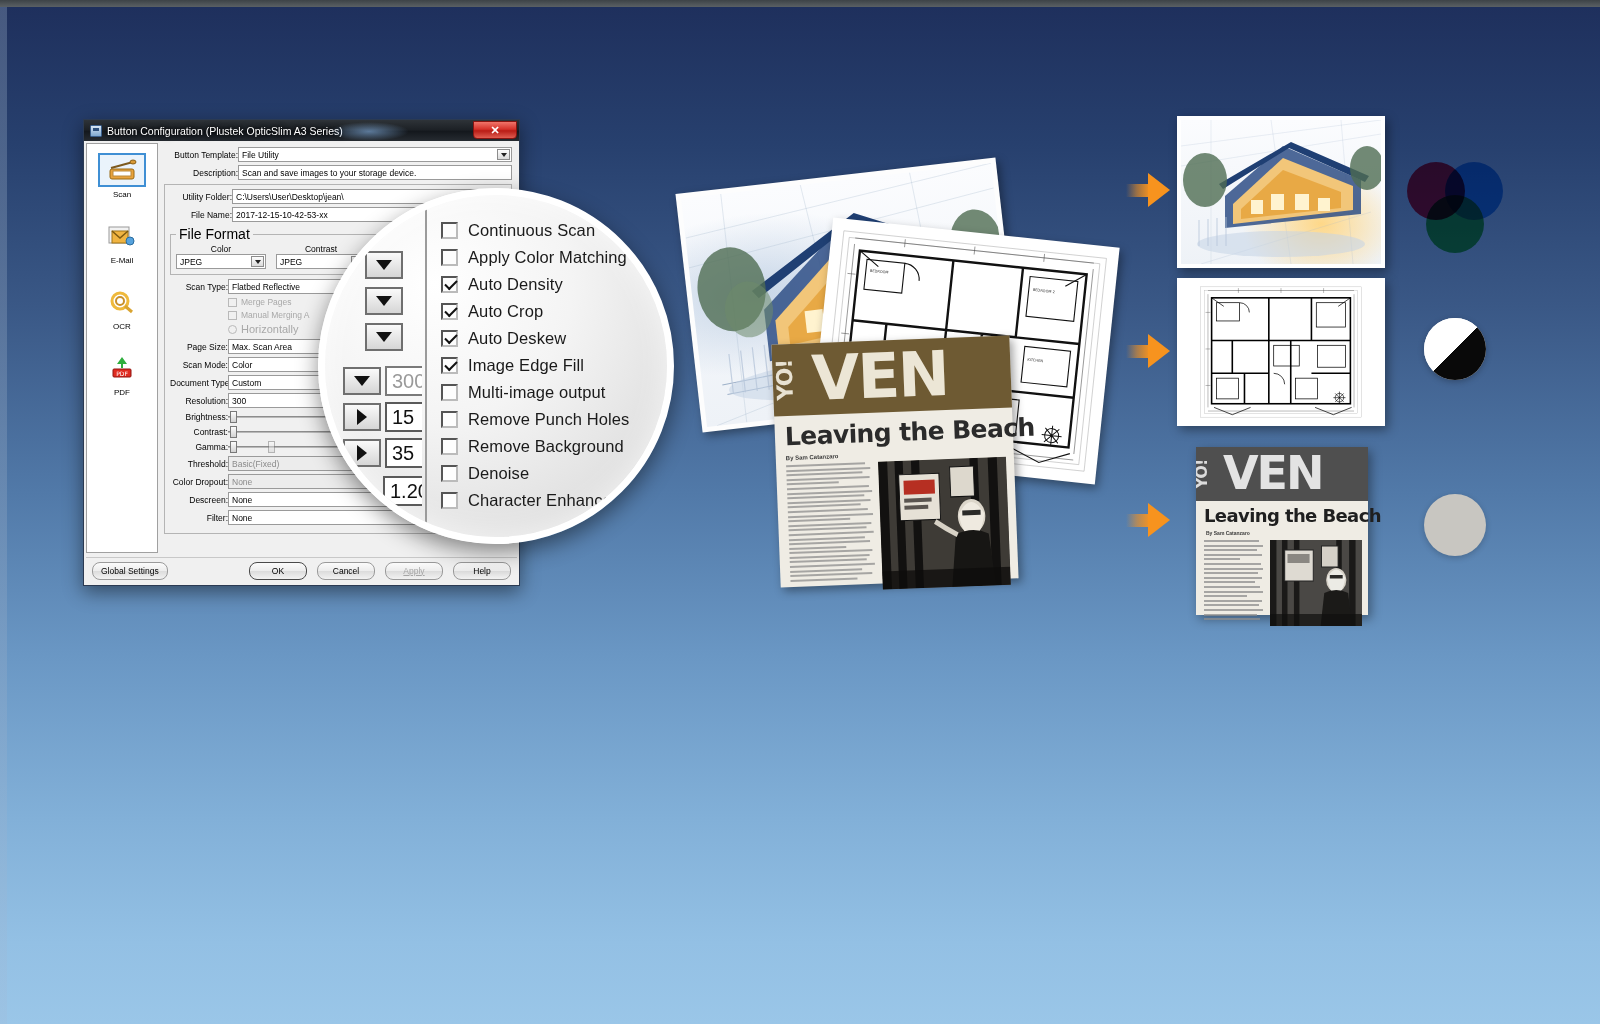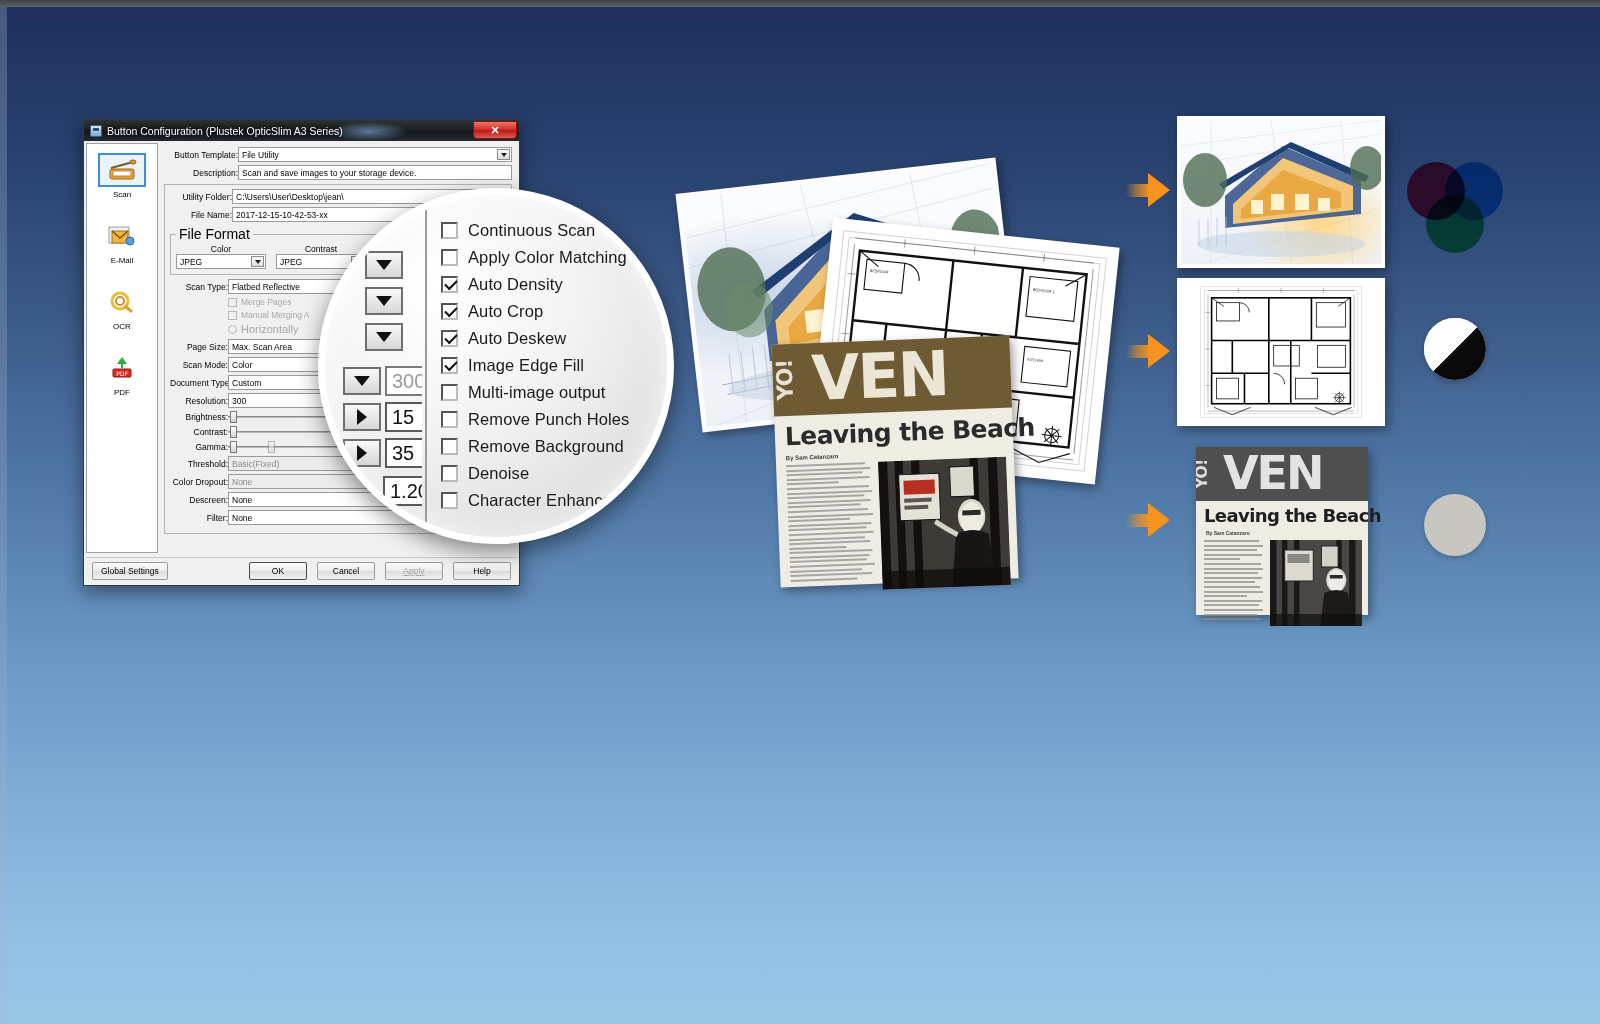--- a/index.html
+++ b/index.html
@@ -149,21 +149,21 @@
   .slider .knob { position:absolute; top:0; width:7px; height:12px; background:linear-gradient(180deg,#fcfcfc,#d2d2d2); border:1px solid #787878;}
 
   #footer {
     position:absolute; left:2px; right:2px; bottom:2px; height:26px;
     border-top:1px solid #c8c8c8; display:flex; align-items:center; padding: 0 6px;
     background:#f0f0f0;
   }
   .wbtn {
     height:18px; min-width:58px; padding: 0 8px;
     background: linear-gradient(180deg,#fbfbfb 0%, #ededed 48%, #dcdcdc 52%, #f2f2f2 100%);
-    border:1px solid #9a9a9a; border-radius:2px;
+    border:1px solid #9a9a9a; border-radius:8px;
     font-size:8.5px; display:flex; align-items:center; justify-content:center;
     color:#000; margin-left: 10px;
   }
   .wbtn.primary { border:1px solid #4a4a4a; }
   .wbtn.disabled { color:#a6a6a6;text-decoration:underline; }
   #global-settings { margin-left:0; min-width: 74px; }
 
   
   #lens {
     position:absolute; left: 318px; top: 188px; width: 356px; height: 356px;

